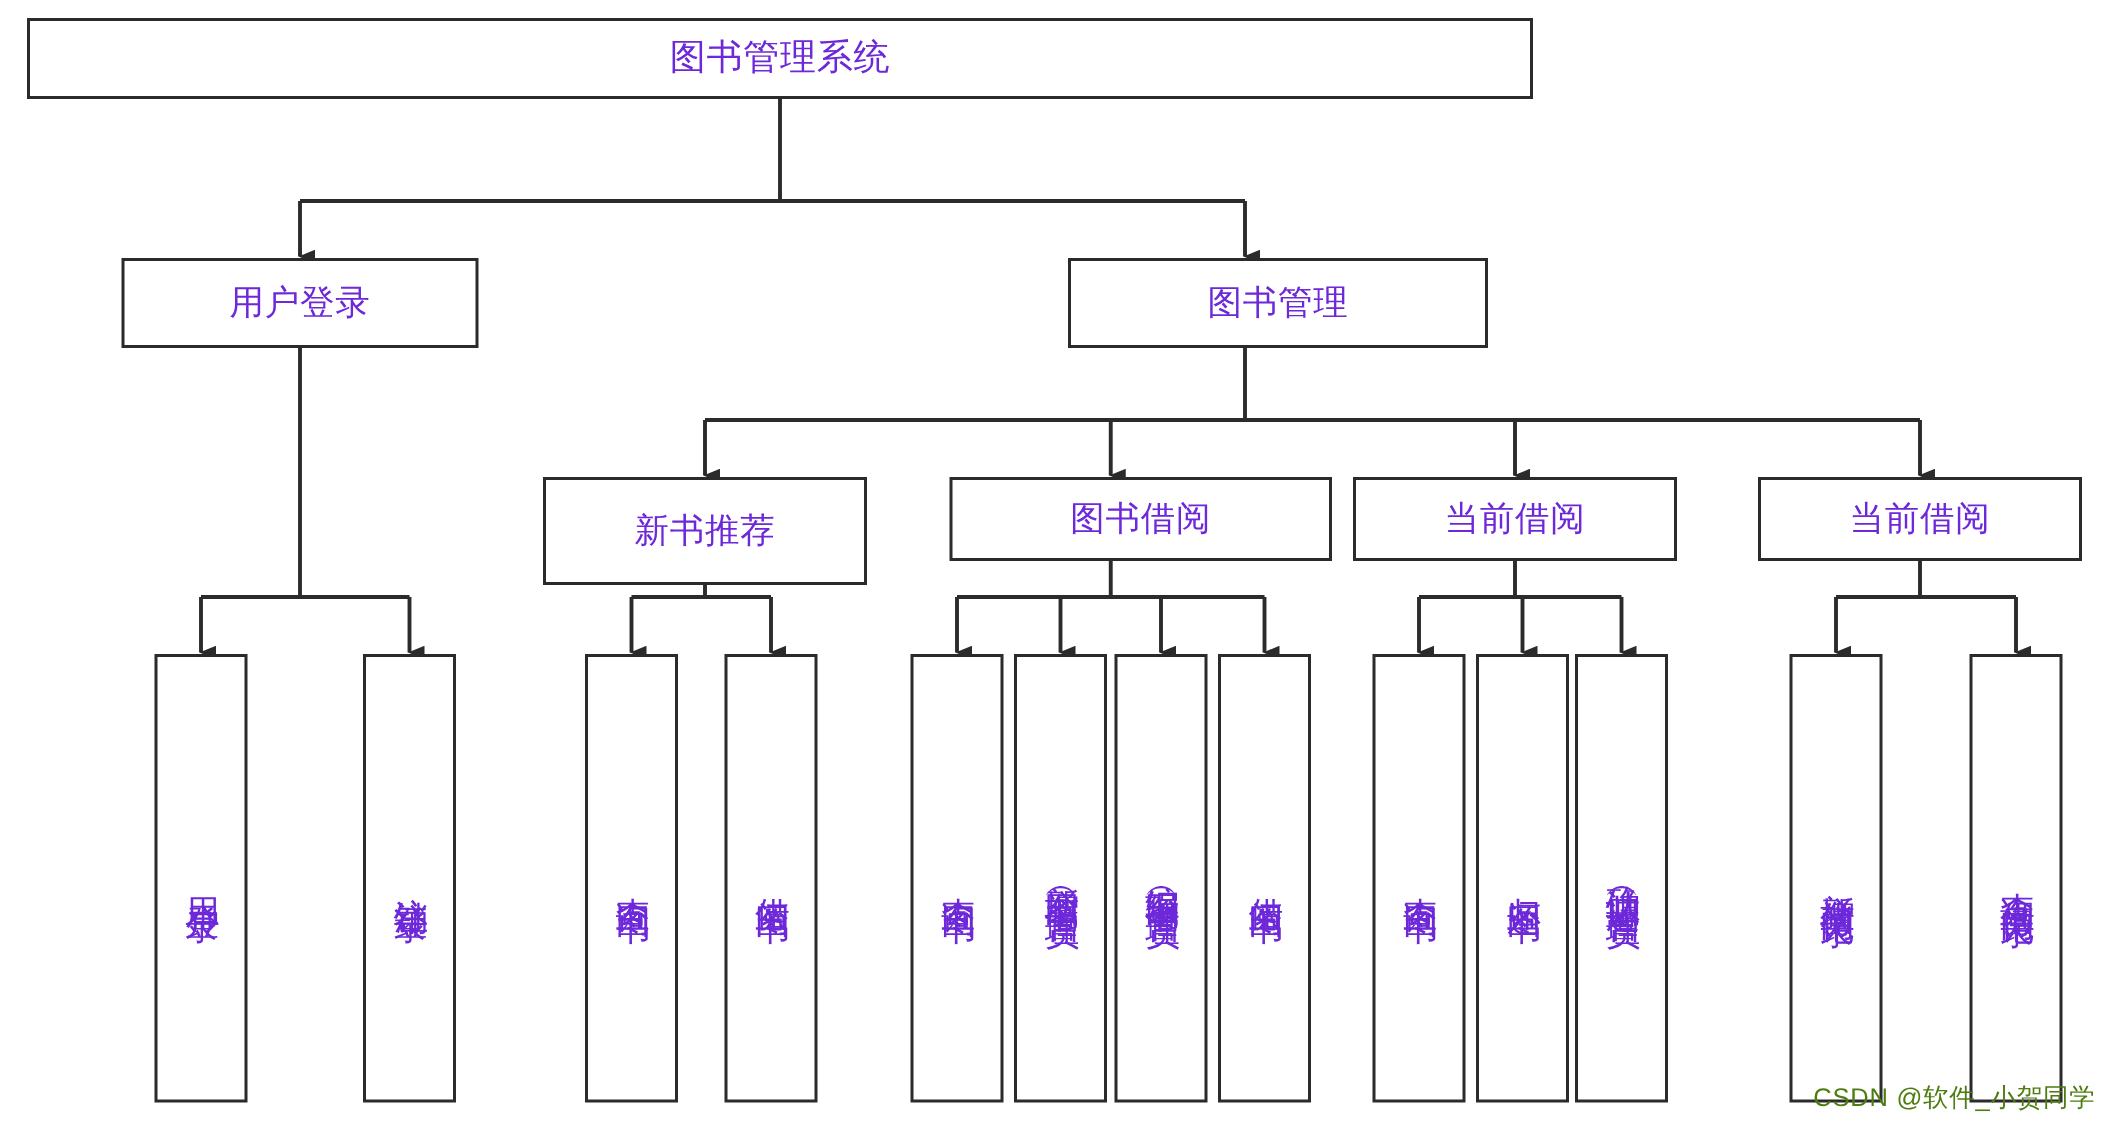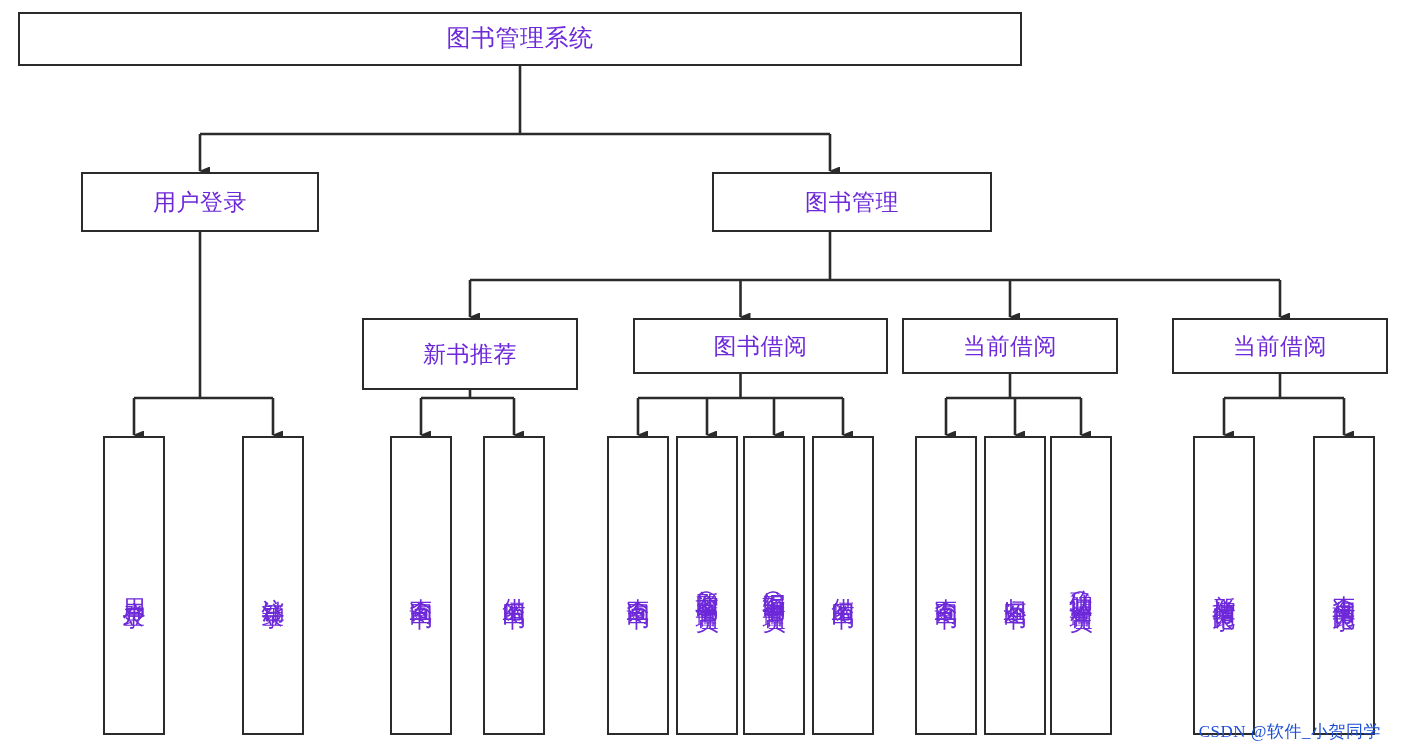--- a/index.html
+++ b/index.html
@@ -62,28 +62,28 @@
   .node.leaf .node-label {
     writing-mode: vertical-rl;
     text-orientation: upright;
     font-size: 23px;
     line-height: 1;
     letter-spacing: 3px;
     white-space: nowrap;
   }
   .watermark {
     position: absolute;
-    right: 24px;
+    right: 8px;
     bottom: 4px;
     font-size: 17px;
-    color: #1d4ed8;
+    color: #4d7c0f;
     letter-spacing: 0.5px;
     z-index: 5;
     white-space: nowrap;
-    font-family: Liberation Serif, serif;
+    font-family: Liberation Sans, sans-serif;
   }
 </style>
 </head>
 <body>
 
 <div id="diagram-root">
 
   <svg id="connector-layer" width="1405" height="747" viewBox="0 0 1405 747" xmlns="http://www.w3.org/2000/svg">
     <defs>
       <marker id="arrowhead" markerWidth="9" markerHeight="11" refX="4.5" refY="10" orient="auto" markerUnits="userSpaceOnUse">

